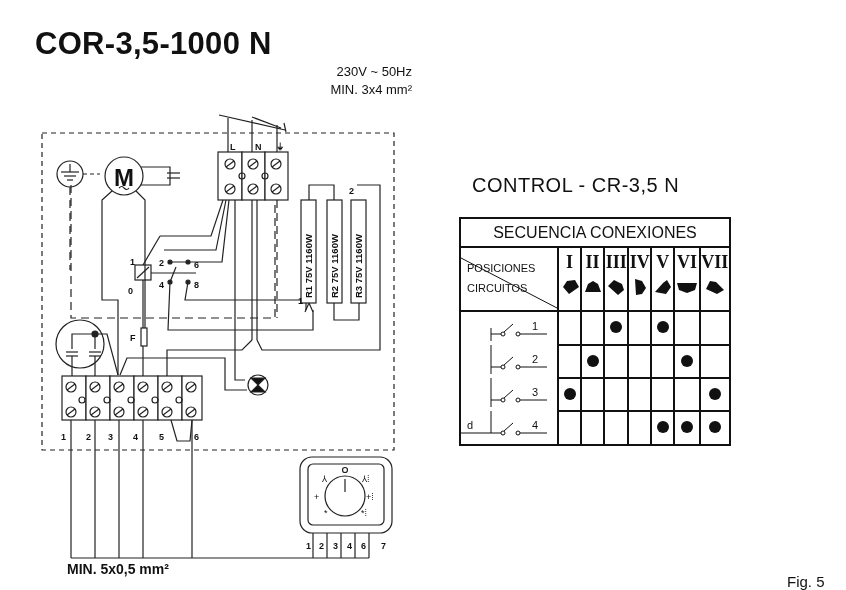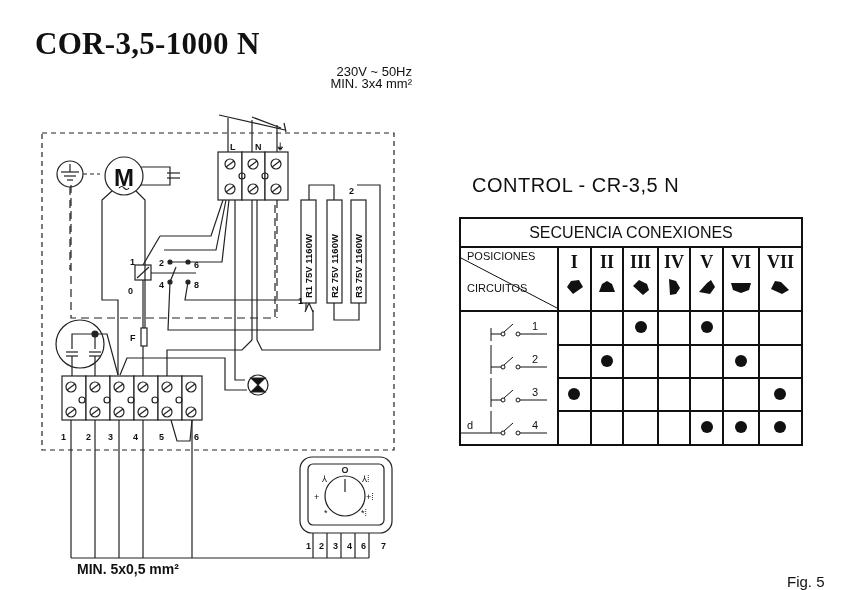--- a/index.html
+++ b/index.html
@@ -1,31 +1,31 @@
 <!DOCTYPE html>
 <html><head>
 <meta charset="utf-8">
 <style>
   html, body { margin: 0; padding: 0; background: #ffffff; }
   body { width: 846px; height: 590px; position: relative; overflow: hidden; font-family: "Liberation Sans", sans-serif; color: #111; }
-  .title { position: absolute; left: 35px; top: 26px; font-size: 31px; font-weight: bold; letter-spacing: 0.3px; font-family: Liberation Serif, serif; }
+  .title { position: absolute; left: 35px; top: 26px; font-size: 31px; font-weight: bold; letter-spacing: 0.3px; }
   .spec { position: absolute; right: 434px; font-size: 13px; font-weight: normal; text-align: center; }
   .spec1 { top: 64px; }
-  .spec2 { top: 76px; }
-  .cable { position: absolute; left: 77px; top: 561px; font-size: 14px; font-weight: bold; }
+  .spec2 { top: 82px; }
+  .cable { position: absolute; left: 67px; top: 561px; font-size: 14px; font-weight: bold; }
   .fig { position: absolute; left: 787px; top: 573px; font-size: 15px; }
   .ctl-title { position: absolute; left: 472px; top: 174px; font-size: 20px; letter-spacing: 0.5px; }
   svg.diagram { position: absolute; left: 0; top: 0; }
   svg text { font-family: "Liberation Sans", sans-serif; }
-  table.seq { position: absolute; left: 459px; top: 217px; border-collapse: collapse; width: 344px; }
+  table.seq { position: absolute; left: 459px; top: 217px; border-collapse: collapse; width: 272px; }
   table.seq td { border: 2px solid #111; padding: 0; }
   .seq-head td { height: 27px; text-align: center; font-size: 16px; }
   .pos-row td { height: 62px; text-align: center; vertical-align: top; }
   .corner { position: relative; width: 96px; }
-  .corner .p { position: absolute; left: 6px; top: 2px; font-size: 11px; }
+  .corner .p { position: absolute; left: 6px; top: 14px; font-size: 11px; }
   .corner .c { position: absolute; left: 6px; bottom: 16px; font-size: 11px; }
   .corner svg { position: absolute; left: 0; top: 0; }
   .roman { font-family: "Liberation Serif", serif; font-weight: bold; font-size: 18px; display: block; margin-top: 4px; }
   .cam { display: block; margin: 5px auto 0; }
   .circ-row td { height: 29px; text-align: center; vertical-align: middle; }
   .dot { display: inline-block; width: 12px; height: 12px; border-radius: 50%; background: #111; }
 </style>
 </head>
 <body>
 

